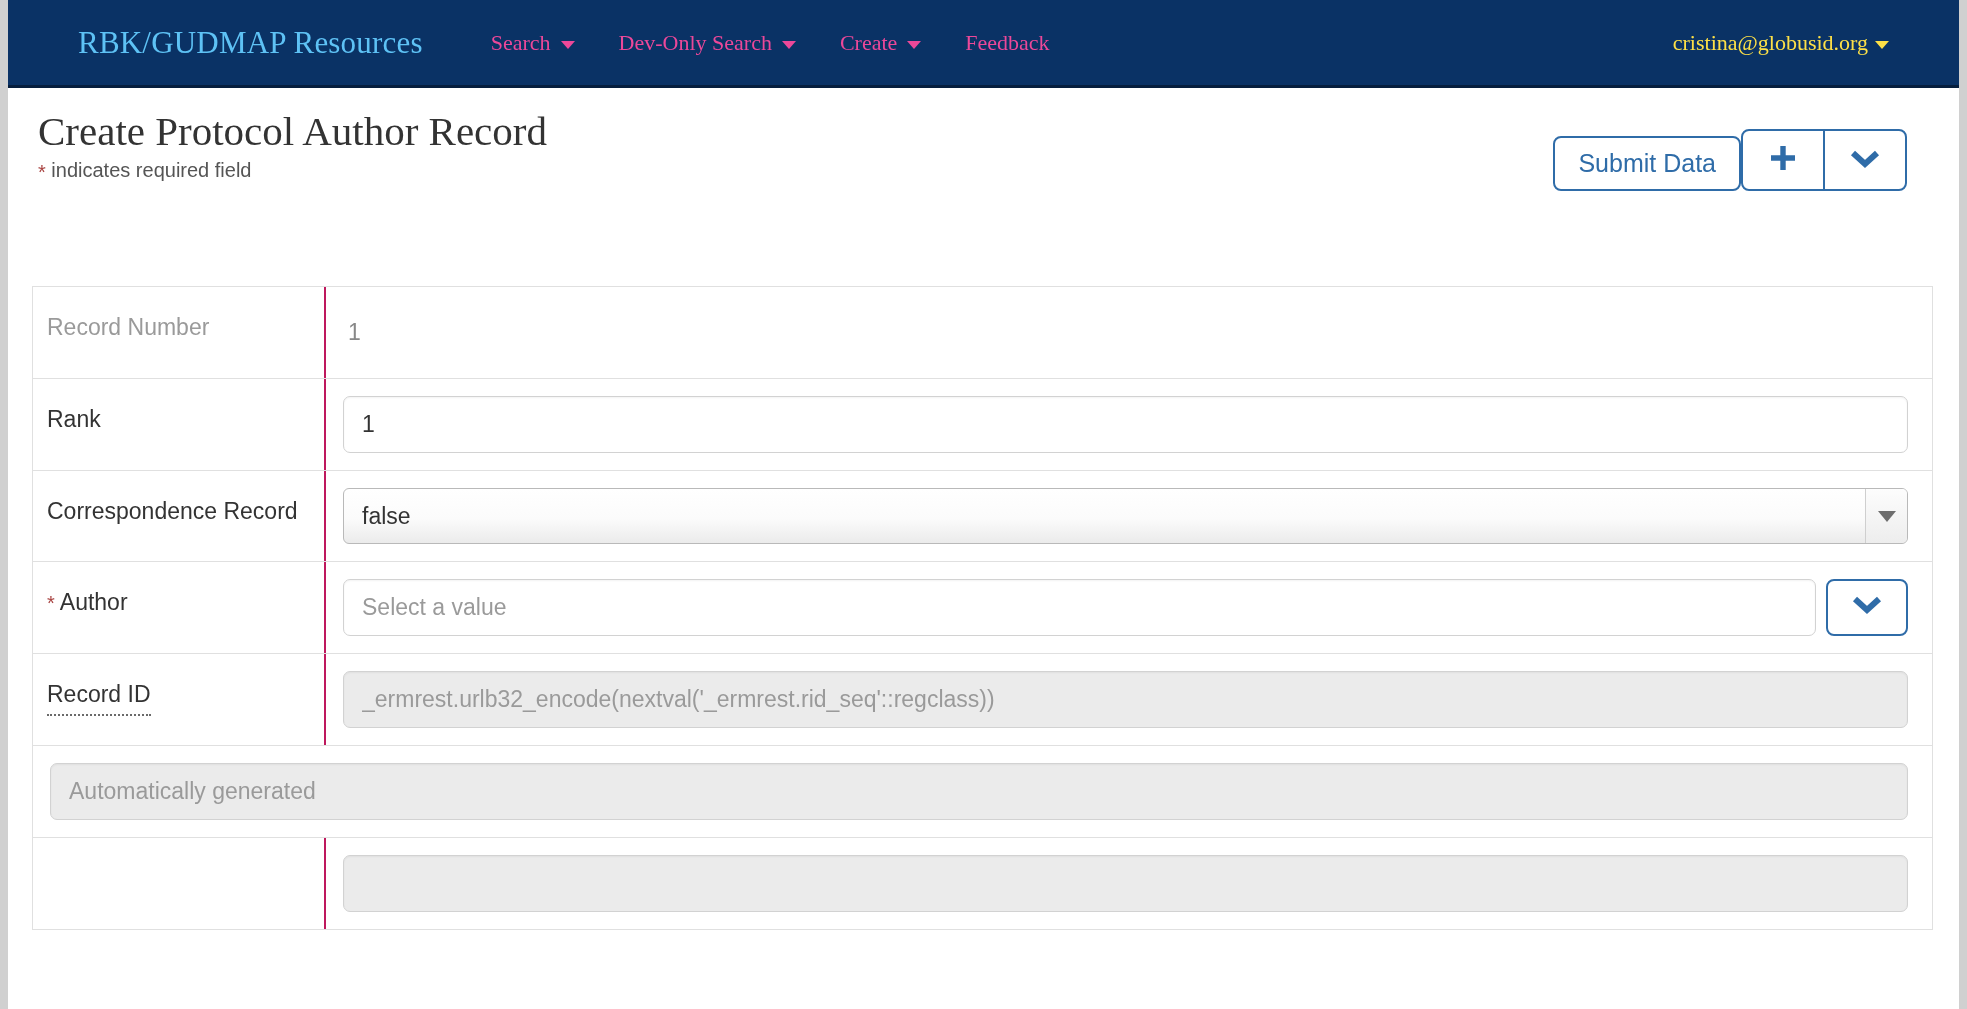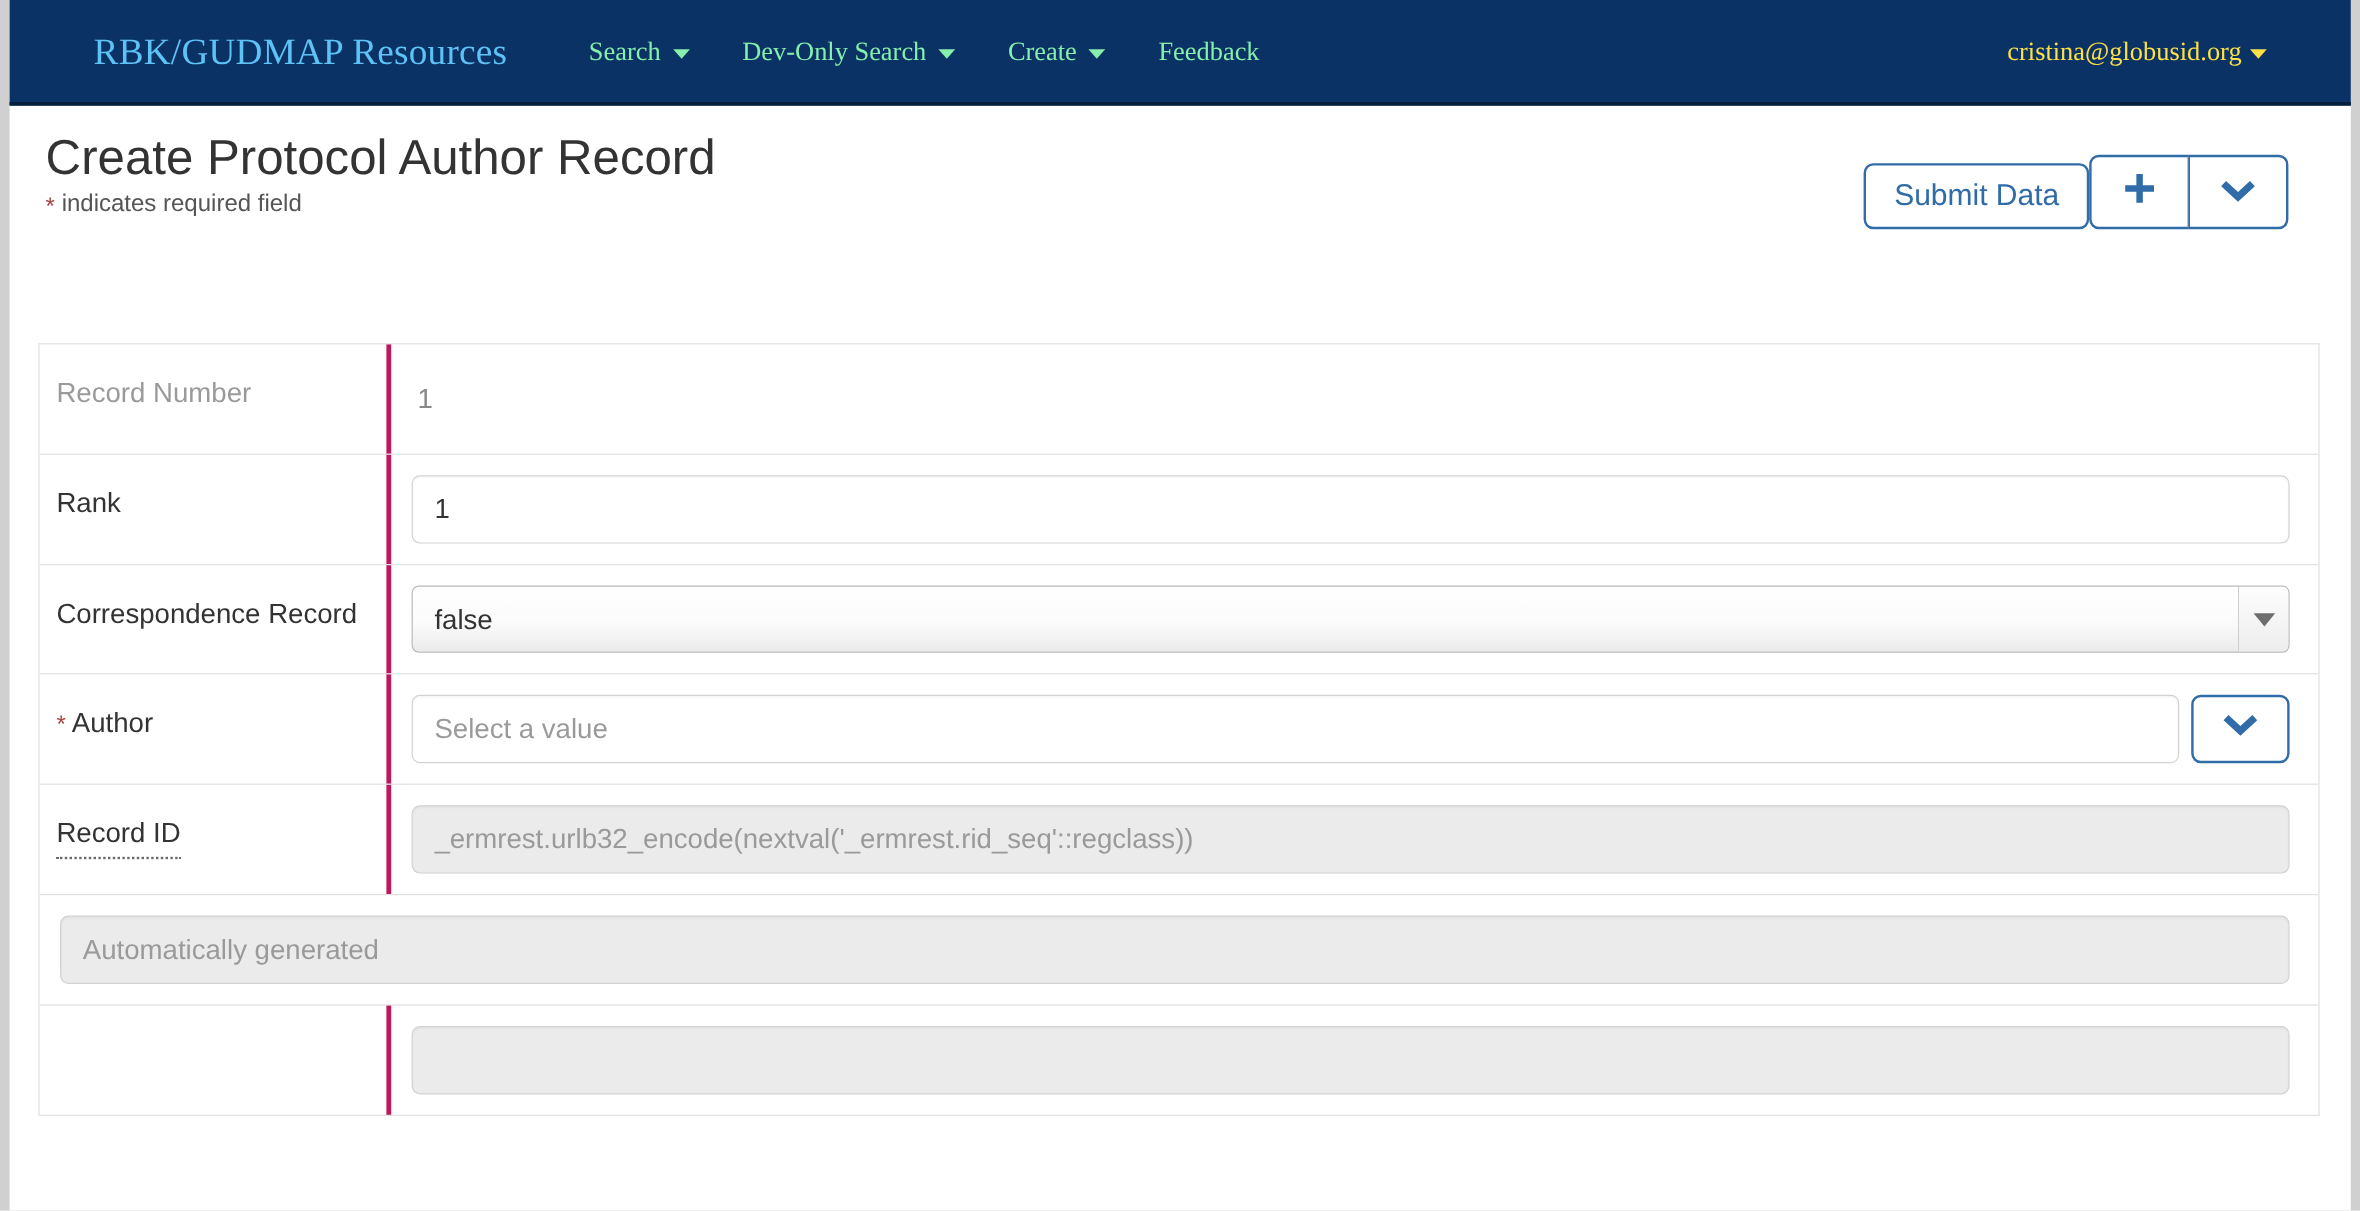--- a/index.html
+++ b/index.html
@@ -51,21 +51,21 @@
     margin-right: 46px;
     letter-spacing: .2px;
     white-space: nowrap;
   }
   .nav-items {
     display: flex;
     align-items: center;
     gap: 0px;
   }
   .nav-item {
-    color: #86efac;
+    color: #ec4899;
     font-size: 22px;
     padding: 10px 22px;
     display: flex;
     align-items: center;
     gap: 10px;
     white-space: nowrap;
     cursor: pointer;
   }
   .caret {
     display: inline-block;
@@ -93,20 +93,21 @@
     position: relative;
     padding: 18px 0 0 0;
     min-height: 170px;
   }
   .page-title {
     font-size: 41px;
     color: #333333;
     font-weight: normal;
     margin: 0 0 2px 30px;
     line-height: 1.25;
+    font-family: Liberation Serif, serif;
   }
   .required-note {
     font-size: 20px;
     color: #555555;
     margin: 0 0 0 30px;
   }
   .required-note .req-star {
     color: #a94442;
     font-size: 20px;
     position: relative;
@@ -169,21 +170,21 @@
   }
   .form-row {
     display: flex;
     border-bottom: 1px solid #e0e0e0;
     min-height: 88px;
   }
   .form-row.r-record-number { min-height: 92px; }
   .cell-key {
     width: 293px;
     min-width: 293px;
-    border-right: 4px solid #be185d;
+    border-right: 2px solid #be185d;
     padding: 25px 18px 20px 14px;
     font-size: 23px;
     color: #333333;
     line-height: 1.38;
   }
   .cell-key.muted { color: #9a9a9a; }
   .cell-key .req-star {
     color: #a94442;
     font-size: 20px;
     margin-right: 5px;

